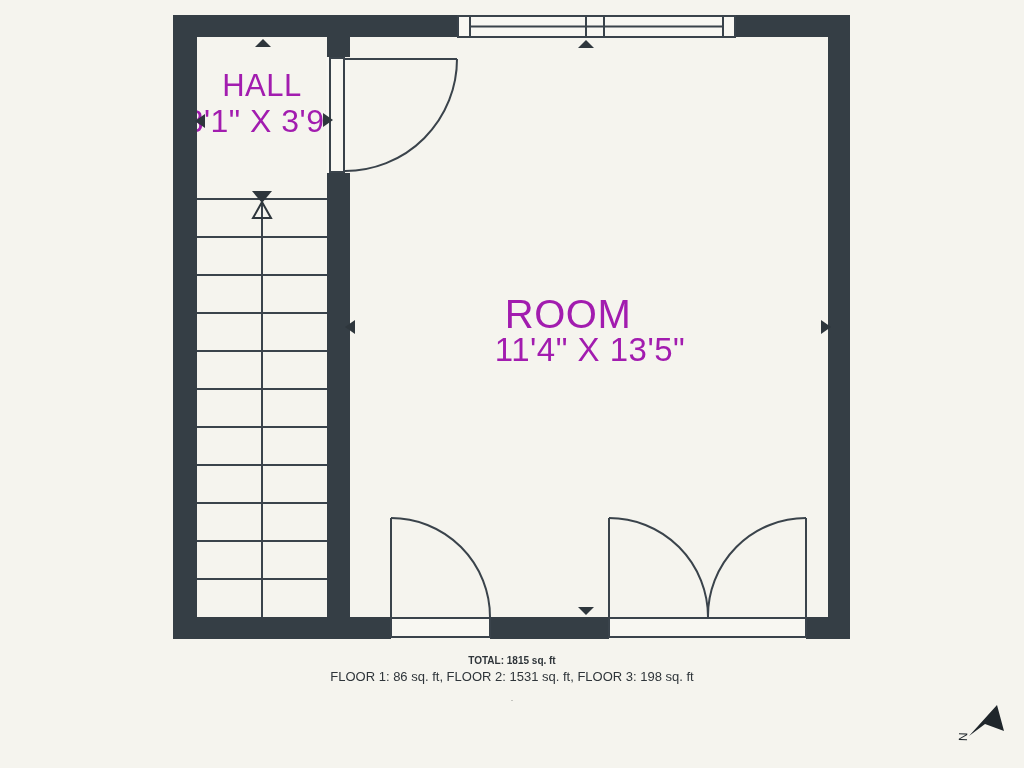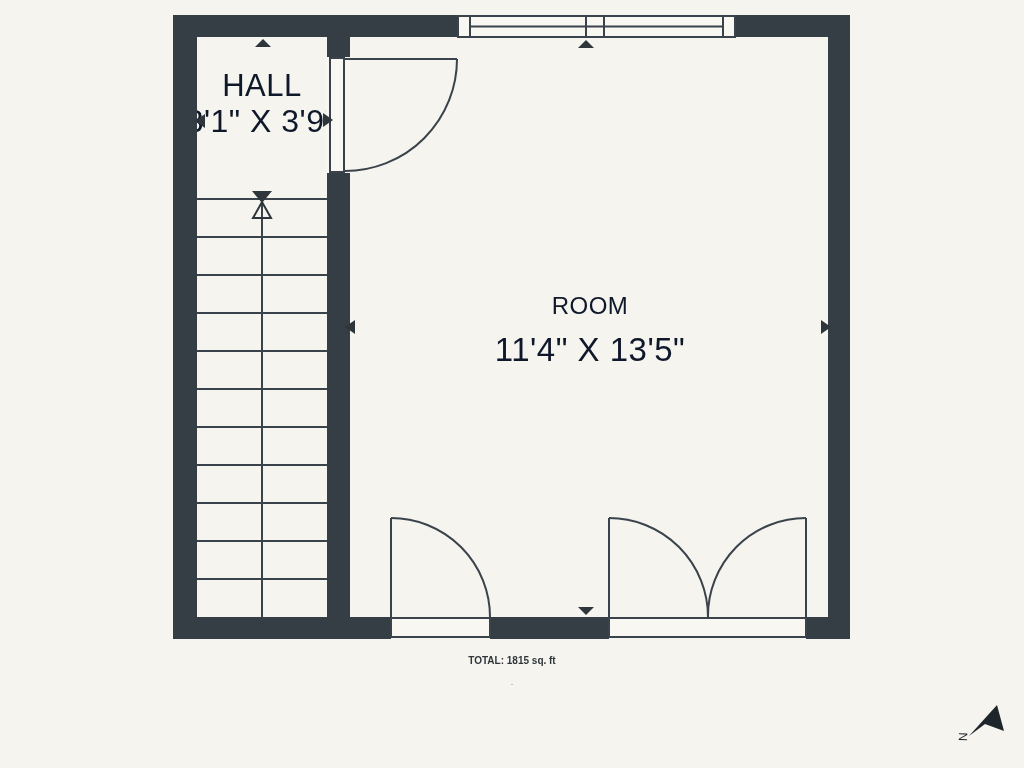--- a/index.html
+++ b/index.html
@@ -13,27 +13,27 @@
     position: relative;
     width: 1024px;
     height: 768px;
     background: #f5f4ee;
   }
   
   .label-layer { position: absolute; inset: 0; z-index: 1; }
   .room-label {
     position: absolute;
     transform: translateX(-50%);
-    color: #0f172a;
+    color: #a21caf;
     white-space: nowrap;
     letter-spacing: 0.5px;
   }
   .hall-name  { left: 262px; top: 68px;  font-size: 31px; }
   .hall-dims  { left: 261px; top: 103px; font-size: 32px; }
-  .room-name  { left: 590px; top: 292px; font-size: 24px; }
+  .room-name  { left: 568px; top: 292px; font-size: 40px; }
   .room-dims  { left: 590px; top: 331px; font-size: 33px; }
 
   
   .plan-svg { position: absolute; left: 0; top: 0; z-index: 2; pointer-events: none; }
 
   
   .summary {
     position: absolute;
     left: 0; right: 0;
     top: 653px;
@@ -120,20 +120,21 @@
     <polygon points="195,121 205,114 205,128" fill="#2e363c"></polygon>
     <polygon points="333,120 323,113 323,127" fill="#2e363c"></polygon>
     <polygon points="578,48 594,48 586,40" fill="#2e363c"></polygon>
     <polygon points="345,327 355,320 355,334" fill="#2e363c"></polygon>
     <polygon points="831,327 821,320 821,334" fill="#2e363c"></polygon>
     <polygon points="578,607 594,607 586,615" fill="#2e363c"></polygon>
   </svg>
 
   <div class="summary">
     <div class="total">TOTAL: 1815 sq. ft</div>
+    <div>FLOOR 1: 86 sq. ft, FLOOR 2: 1531 sq. ft, FLOOR 3: 198 sq. ft</div>
     <div class="footnote">.</div>
   </div>
 
   <svg class="compass" width="1024" height="768" viewBox="0 0 1024 768">
     <polygon points="997,705 1004,731 985,724 969,736" fill="#1f262b"></polygon>
     <text x="959" y="743" font-size="12" fill="#1f262b" font-family="Liberation Sans, DejaVu Sans, sans-serif" transform="rotate(-88 962 738)">N</text>
   </svg>
 
 </div>
 

